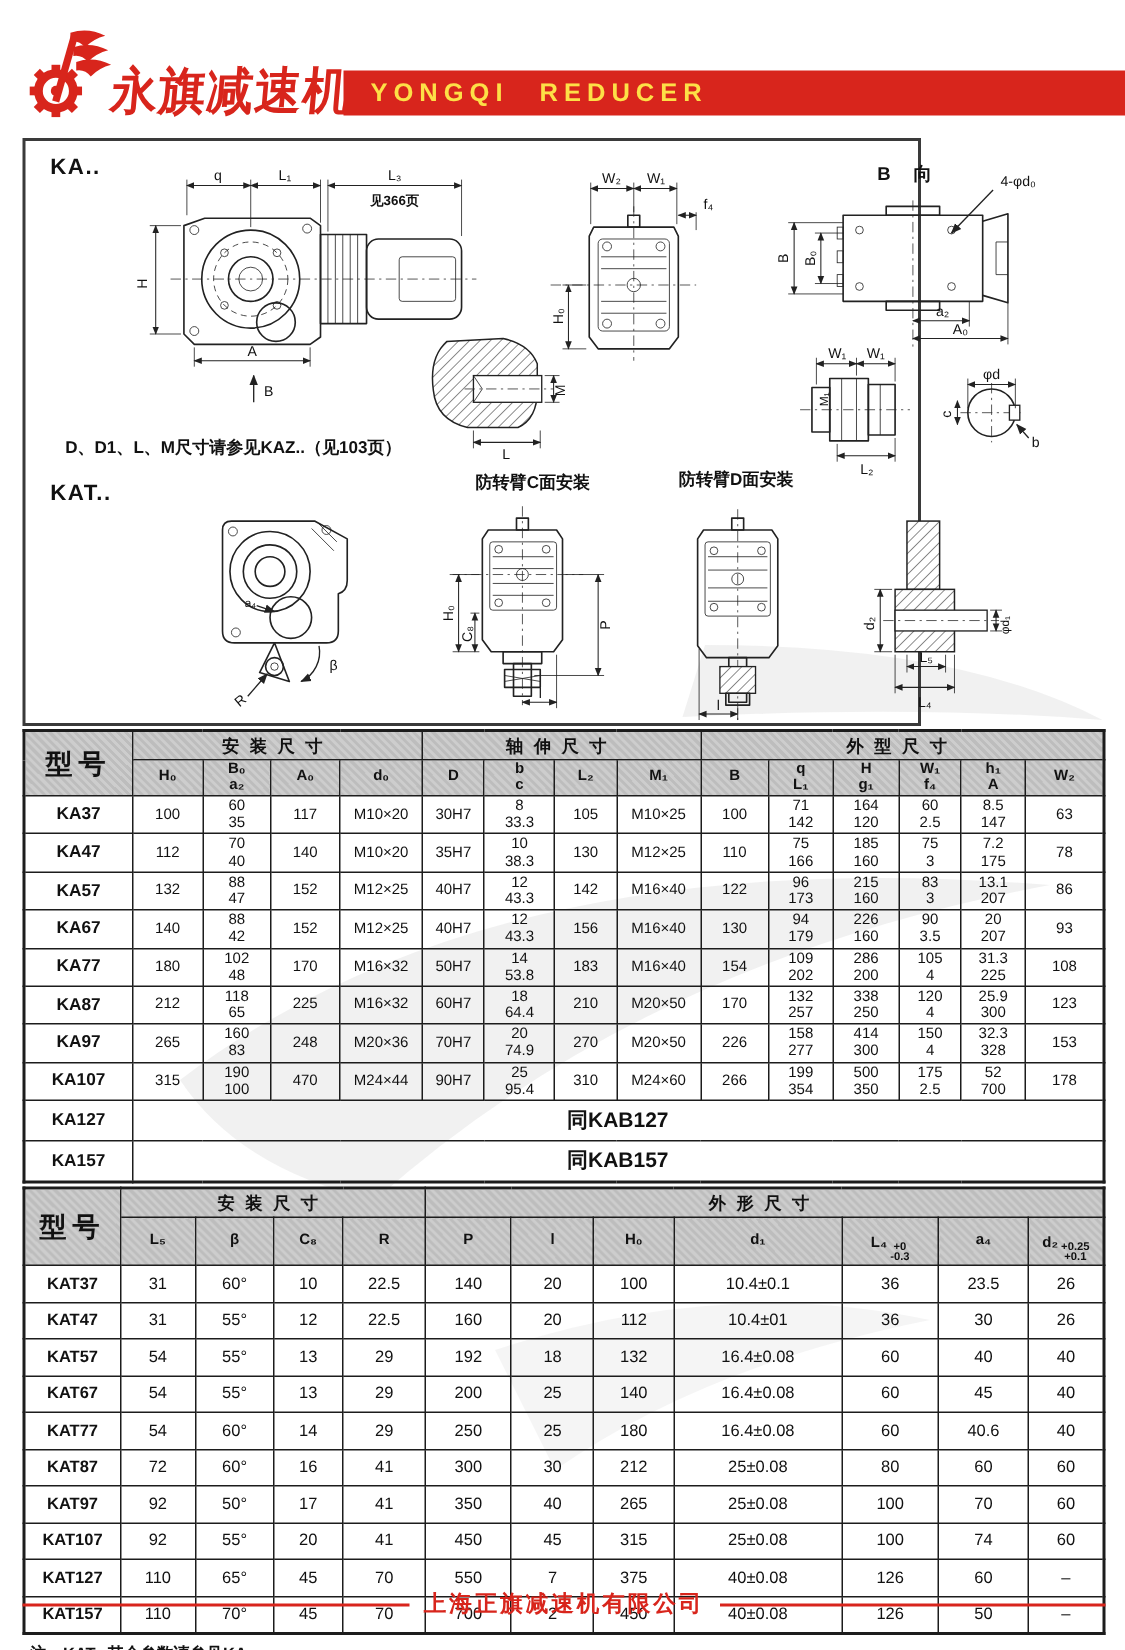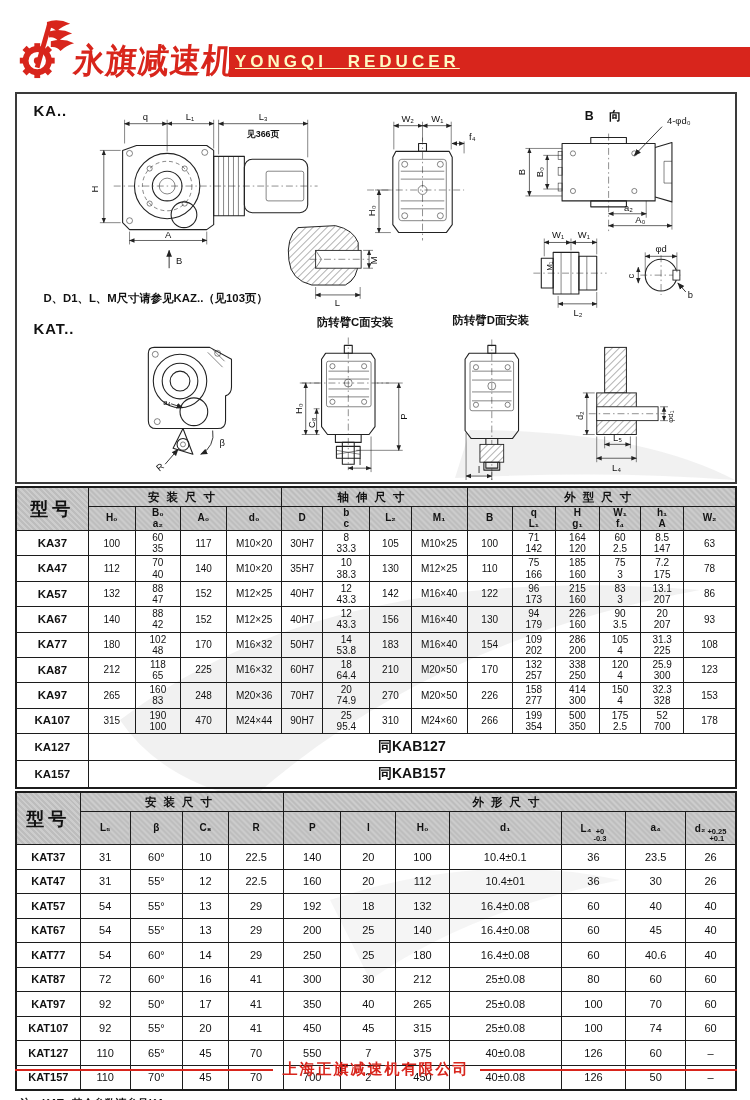--- a/index.html
+++ b/index.html
@@ -6,24 +6,24 @@
   .page{position:relative;width:750px;height:1100px;background:#fff;overflow:hidden;
         font-family:"Liberation Sans",sans-serif;color:#111;}
   
   .wm{position:absolute;left:0;top:0;z-index:0;pointer-events:none;}
   
   .brand{position:absolute;left:0;top:0;width:750px;height:92px;z-index:2;}
   .logo-icon{position:absolute;left:14px;top:16px;width:62px;height:66px;}
   .brand-cn{position:absolute;left:74px;top:40px;font-size:31px;font-weight:bold;
             color:#d8251c;transform:skewX(-5deg) scaleY(1.08);letter-spacing:1px;white-space:nowrap;}
   .brand-bar{position:absolute;left:229px;top:47px;width:521px;height:30px;background:#d8251c;}
-  .brand-bar span{display:block;color:#fef9c3;font-weight:bold;font-size:17px;line-height:30px;
-                  padding-left:6px;letter-spacing:4px;word-spacing:12px;white-space:nowrap;text-decoration:underline;}
+  .brand-bar span{display:block;color:#fde047;font-weight:bold;font-size:17px;line-height:30px;
+                  padding-left:18px;letter-spacing:4px;word-spacing:12px;white-space:nowrap;}
   
-  .diagram-box{position:relative;z-index:1;margin:92px 13px 0 15px;width:722px;height:392px;
+  .diagram-box{position:relative;z-index:1;margin:92px 13px 0 15px;width:599px;height:392px;
                border:2px solid #3a3a3a;box-sizing:border-box;background:transparent;}
   svg .ol{fill:none;stroke:#222;stroke-width:1.1;stroke-linejoin:round;}
   svg .thin{fill:none;stroke:#222;stroke-width:0.55;}
   svg .cl{fill:none;stroke:#333;stroke-width:0.55;stroke-dasharray:7 3 1.5 3;}
   svg .dim{fill:none;stroke:#222;stroke-width:0.7;marker-start:url(#ar);marker-end:url(#ar);}
   svg .aro{fill:none;stroke:#222;stroke-width:0.9;marker-end:url(#ar);}
   svg .ext{fill:none;stroke:#222;stroke-width:0.55;}
   svg text{font-family:"Liberation Sans",sans-serif;fill:#111;}
   .dl{font-size:9.5px;} .dl8{font-size:8px;}
   .biglab{font-size:15px;font-weight:bold;letter-spacing:1px;}

